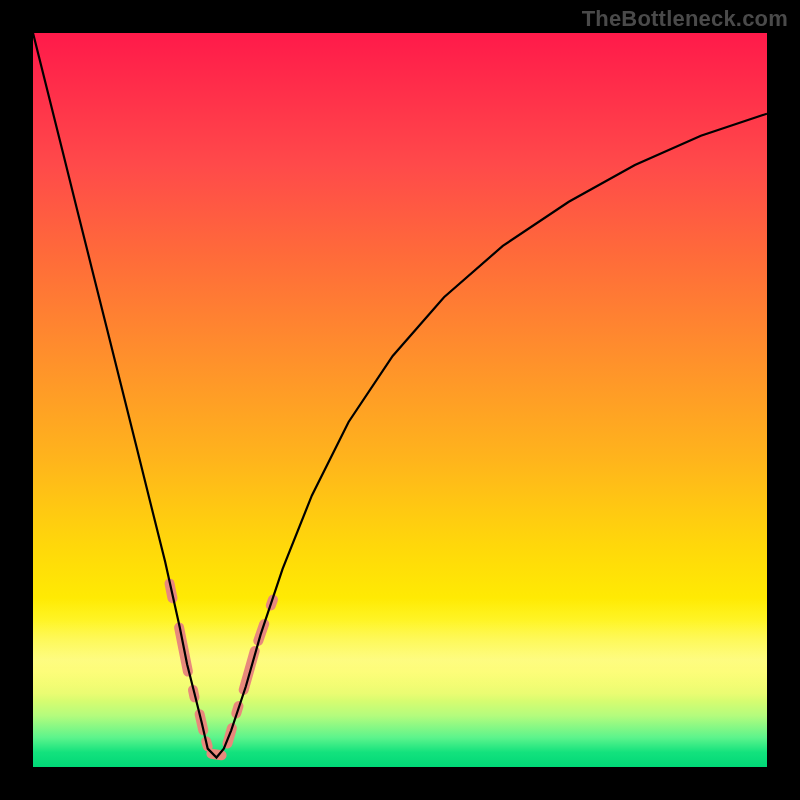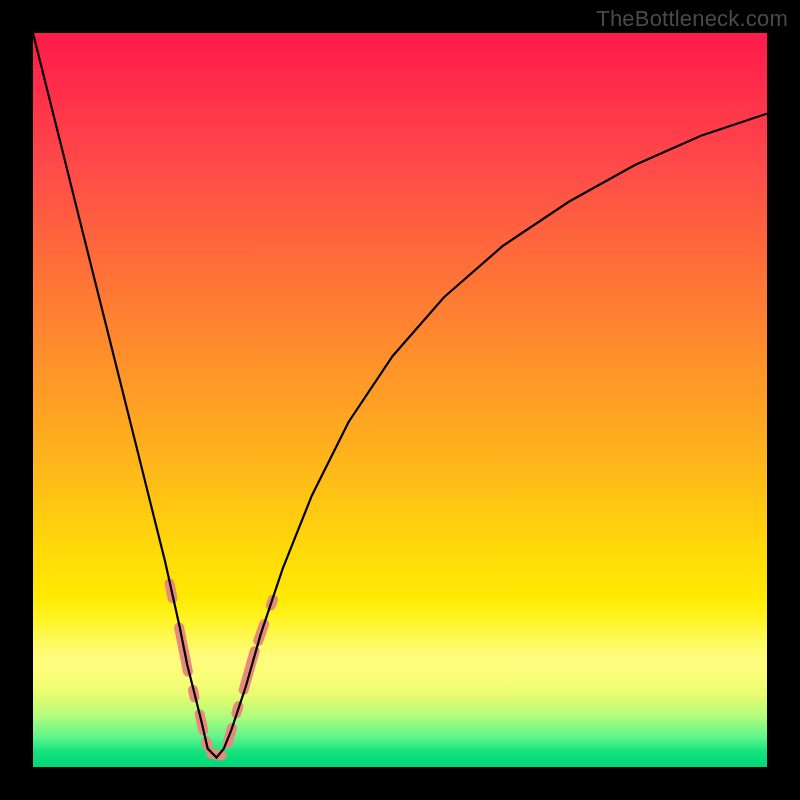--- a/index.html
+++ b/index.html
@@ -25,21 +25,21 @@
   .haze{position:absolute;left:0;bottom:9%;width:100%;height:14%;
     background:linear-gradient(to bottom,
       rgba(255,255,190,0) 0%,
       rgba(255,255,200,0.35) 40%,
       rgba(255,255,210,0.45) 60%,
       rgba(255,255,210,0) 100%);
   }
   svg.curve{position:absolute;left:0;top:0;width:734px;height:734px;overflow:visible}
   .curve-path{fill:none;stroke:#000;stroke-width:2.2}
   .markers path{fill:none;stroke:#e8897c;stroke-width:10;stroke-linecap:round}
-  .watermark{position:absolute;top:6px;right:12px;color:#4a4a4a;font-size:22px;font-weight:400;letter-spacing:0.2px}
+  .watermark{position:absolute;top:6px;right:12px;color:#4a4a4a;font-size:22px;font-weight:700;letter-spacing:0.2px}
 </style>
 </head>
 <body>
 
 <div class="frame">
   <div class="plot-area">
     <div class="gradient"></div>
     <div class="haze"></div>
     <svg class="curve" viewBox="0 0 734 734">
       <g class="markers">

